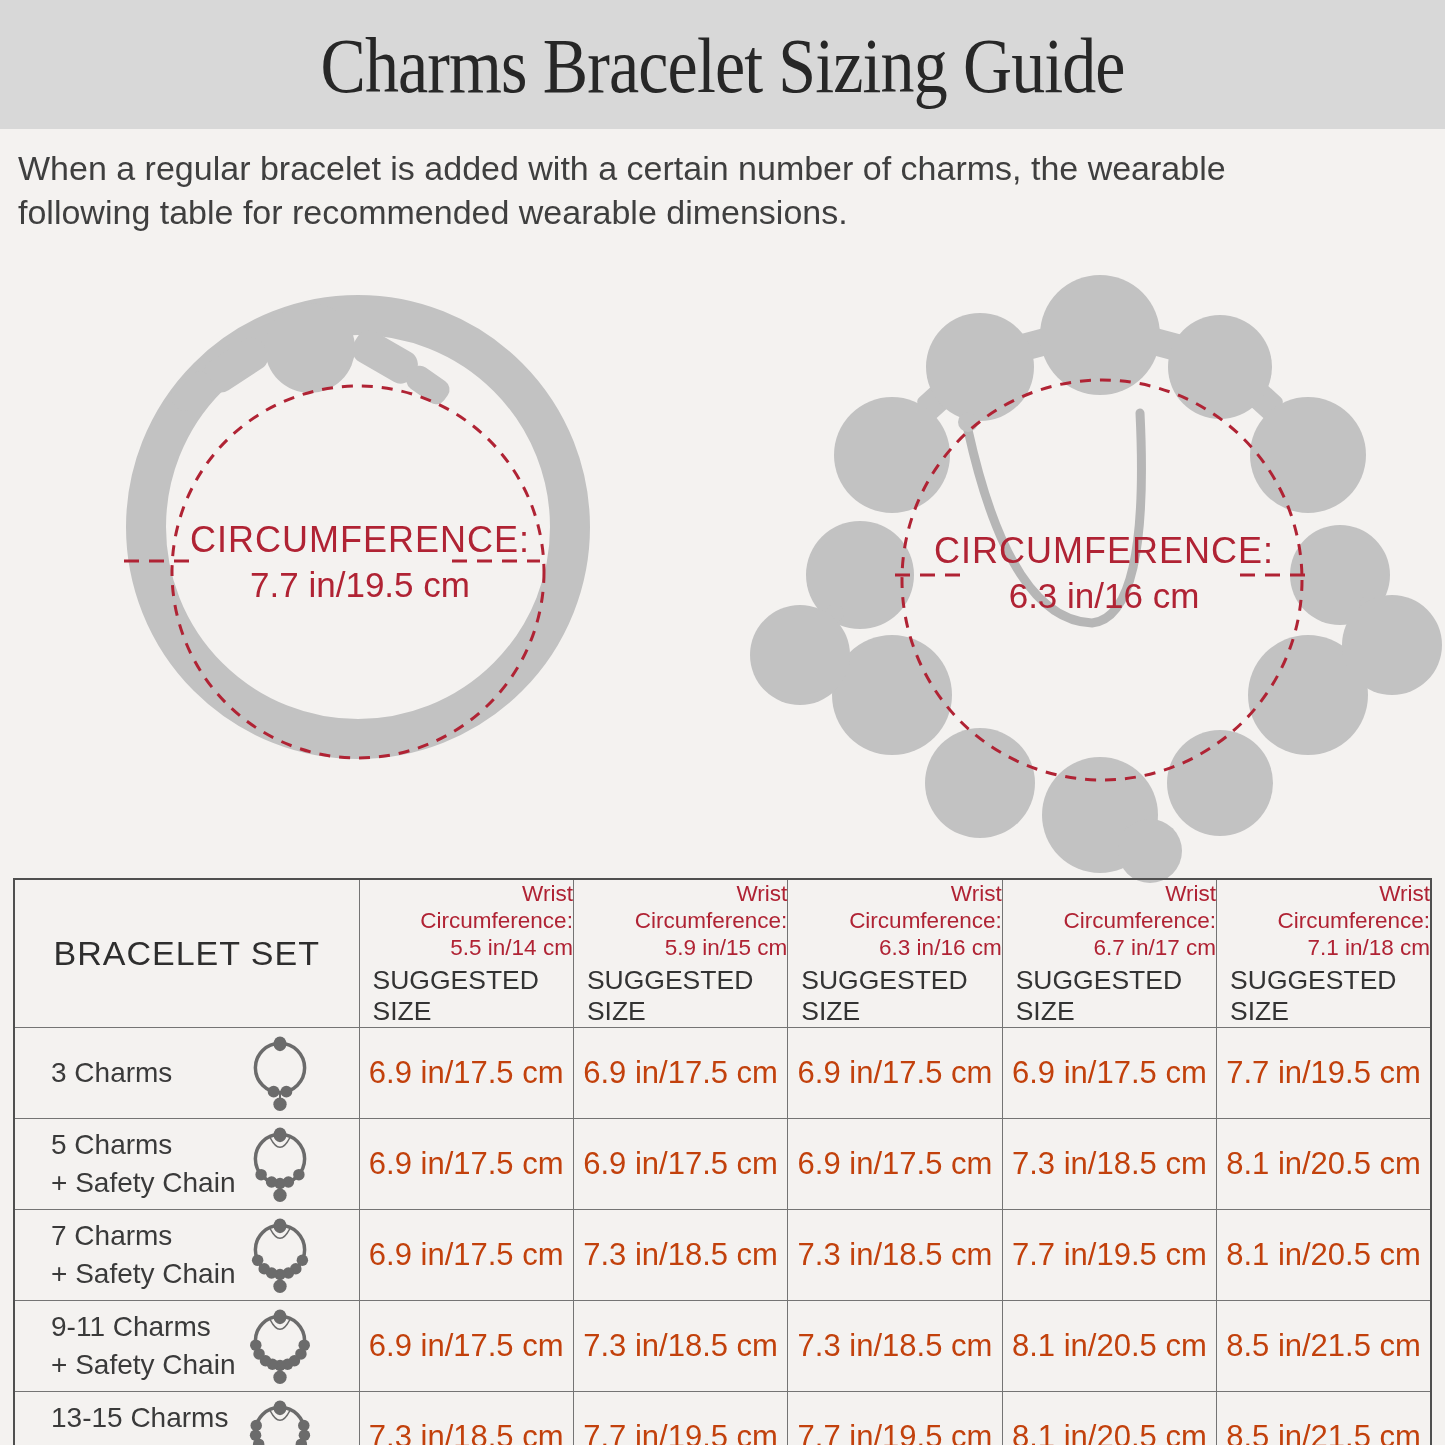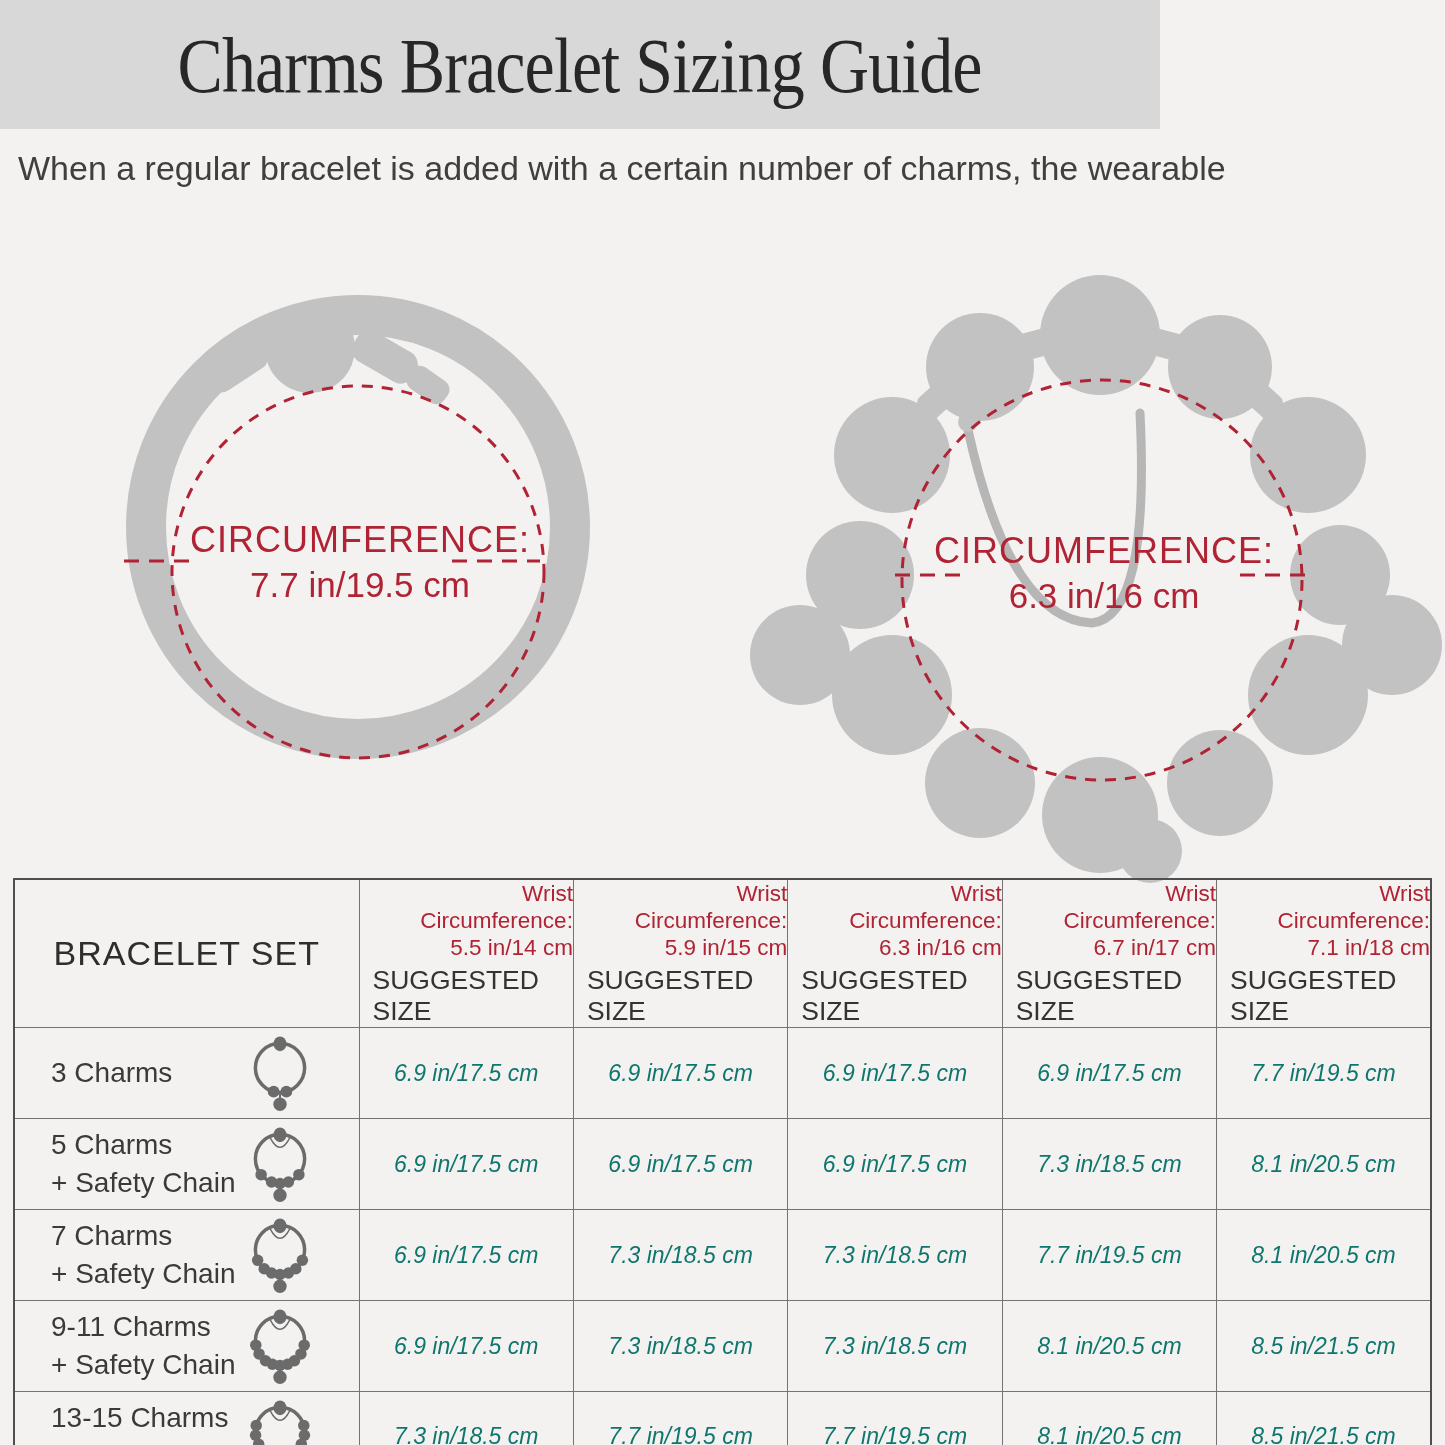--- a/index.html
+++ b/index.html
@@ -7,21 +7,21 @@
     --icon-gray:#6b6b6b; --band-bg:#d8d8d8; --page-bg:#f4f2f0; --text-dark:#3c3c3c;
     --table-border-dark:#4f4f4f; --table-border-light:#747474;
   }
   *{box-sizing:border-box;}
   html,body{margin:0;padding:0;}
   body{
     width:1445px;height:1445px;position:relative;overflow:hidden;
     background:var(--page-bg);
     font-family:"Liberation Sans", sans-serif;color:var(--text-dark);
   }
-  .band{position:absolute;top:0;left:0;width:1160px;height:129px;background:var(--band-bg);
+  .band{position:absolute;top:0;left:0;width:1445px;height:129px;background:var(--band-bg);
         text-align:center;line-height:132px;}
   .title{display:inline-block;transform:scaleX(.86);transform-origin:center;
          font-family:"Liberation Serif", serif;font-size:79px;color:#272727;letter-spacing:-1px;}
   .intro{position:absolute;top:146px;left:18px;width:1400px;
          font-size:34px;line-height:44px;color:#3f3f3f;}
   .diagrams{position:absolute;top:245px;left:0;width:1445px;height:650px;z-index:0;}
   .sil{fill:var(--silhouette-gray);}
   .ring{fill:none;stroke:var(--silhouette-gray);stroke-width:40;}
   .redC{fill:none;stroke:var(--accent-red);stroke-width:3;stroke-dasharray:11 9;}
   .redD{stroke:var(--accent-red);stroke-width:3;stroke-dasharray:15 10;}
@@ -36,34 +36,35 @@
   tr.hdr{height:97px;}
   tr.datarow{height:91px;}
   th.corner{width:345px;font-weight:normal;font-size:34px;letter-spacing:1px;color:#2e2e2e;text-align:center;}
   th.ch{font-weight:normal;vertical-align:middle;}
   .w1,.w2{color:var(--accent-red);font-size:22.5px;line-height:27px;text-align:right;padding-left:13px;}
   .sg{font-size:26.5px;color:#333;text-align:left;padding-left:13px;margin-top:4px;}
   td.set{vertical-align:middle;}
   .setwrap{display:flex;align-items:center;}
   .set-label{flex:1;font-size:28px;line-height:38px;color:#3a3a3a;padding-left:36px;}
   .bricon{width:74px;height:80px;margin-right:42px;flex:none;}
-  td.size{font-size:23px;color:#0f766e;text-align:center;vertical-align:middle;font-style:italic;}
+  td.size{font-size:31px;color:#c2410c;text-align:center;vertical-align:middle;}
   .iring{fill:none;stroke:var(--icon-gray);stroke-width:3.4;}
   .ib{fill:var(--icon-gray);}
   .ichain{fill:none;stroke:var(--icon-gray);stroke-width:1.4;}
 </style>
 </head>
 <body>
 
 <div class="band">
   <span class="title">Charms Bracelet Sizing Guide</span>
 </div>
 
 <div class="intro">
   <div>When a regular bracelet is added with a certain number of charms, the wearable</div>
+  <div>following table for recommended wearable dimensions.</div>
 </div>
 
 <svg class="diagrams" viewBox="0 0 1445 650" xmlns="http://www.w3.org/2000/svg">
 
   <g>
     <circle class="ring" cx="358" cy="282" r="212"></circle>
     <rect class="sil" x="-34" y="-17" width="68" height="34" rx="14" transform="translate(236,120) rotate(-33)"></rect>
     <rect class="sil" x="-34" y="-17" width="68" height="34" rx="14" transform="translate(385,112) rotate(30)"></rect>
     <rect class="sil" x="-22" y="-13" width="44" height="26" rx="10" transform="translate(192,146) rotate(-38)"></rect>
     <rect class="sil" x="-22" y="-13" width="44" height="26" rx="10" transform="translate(428,140) rotate(35)"></rect>

